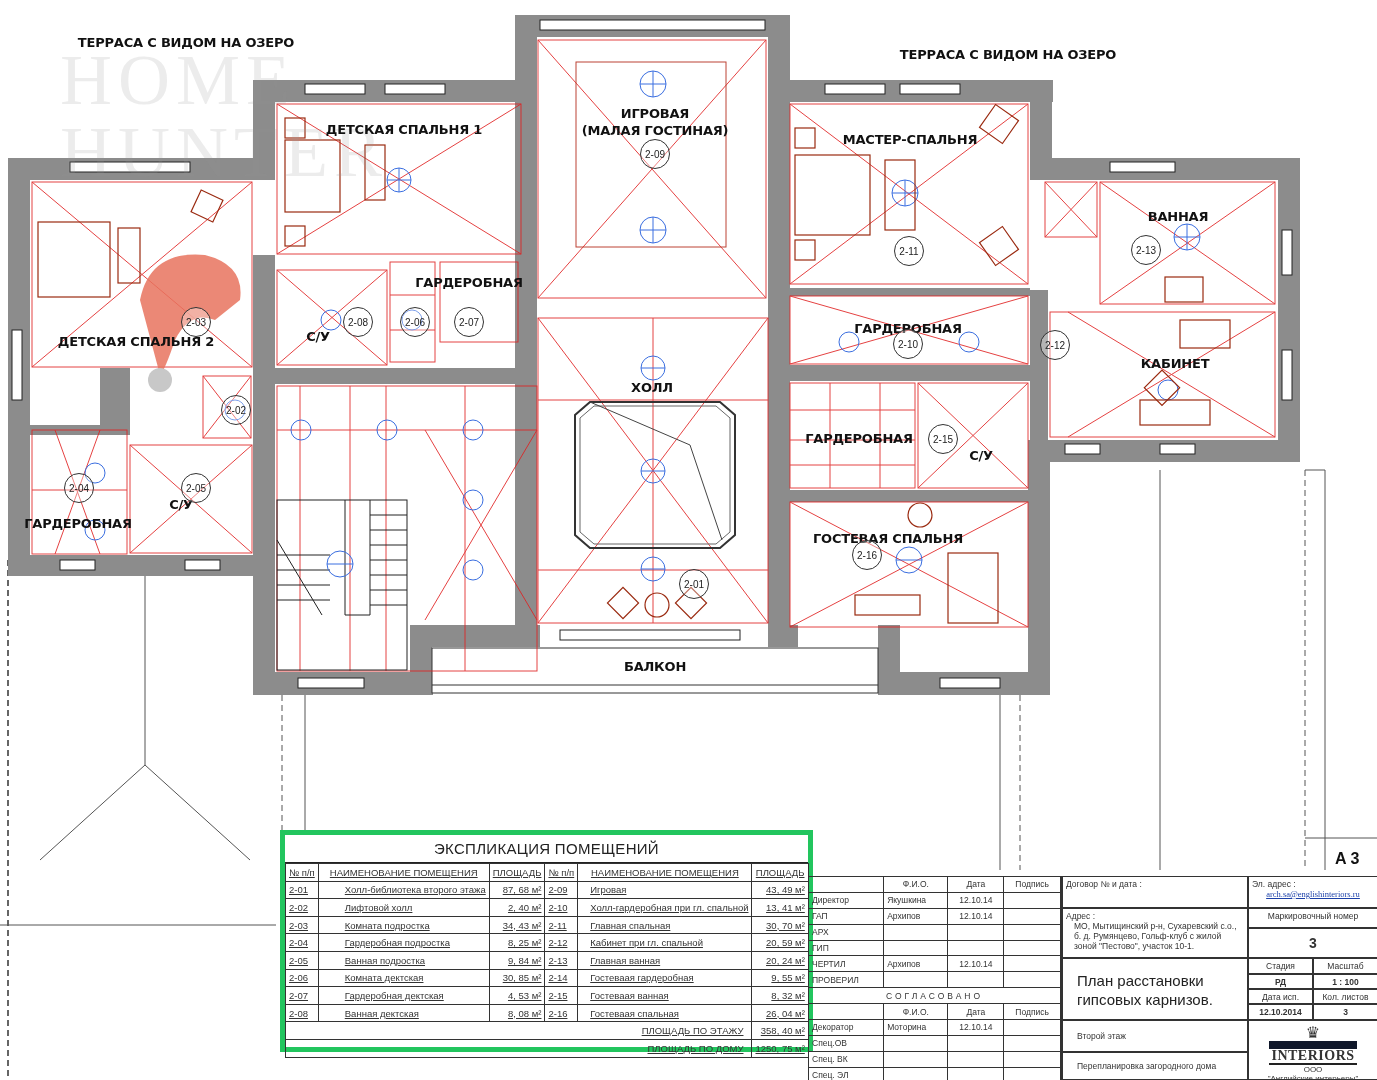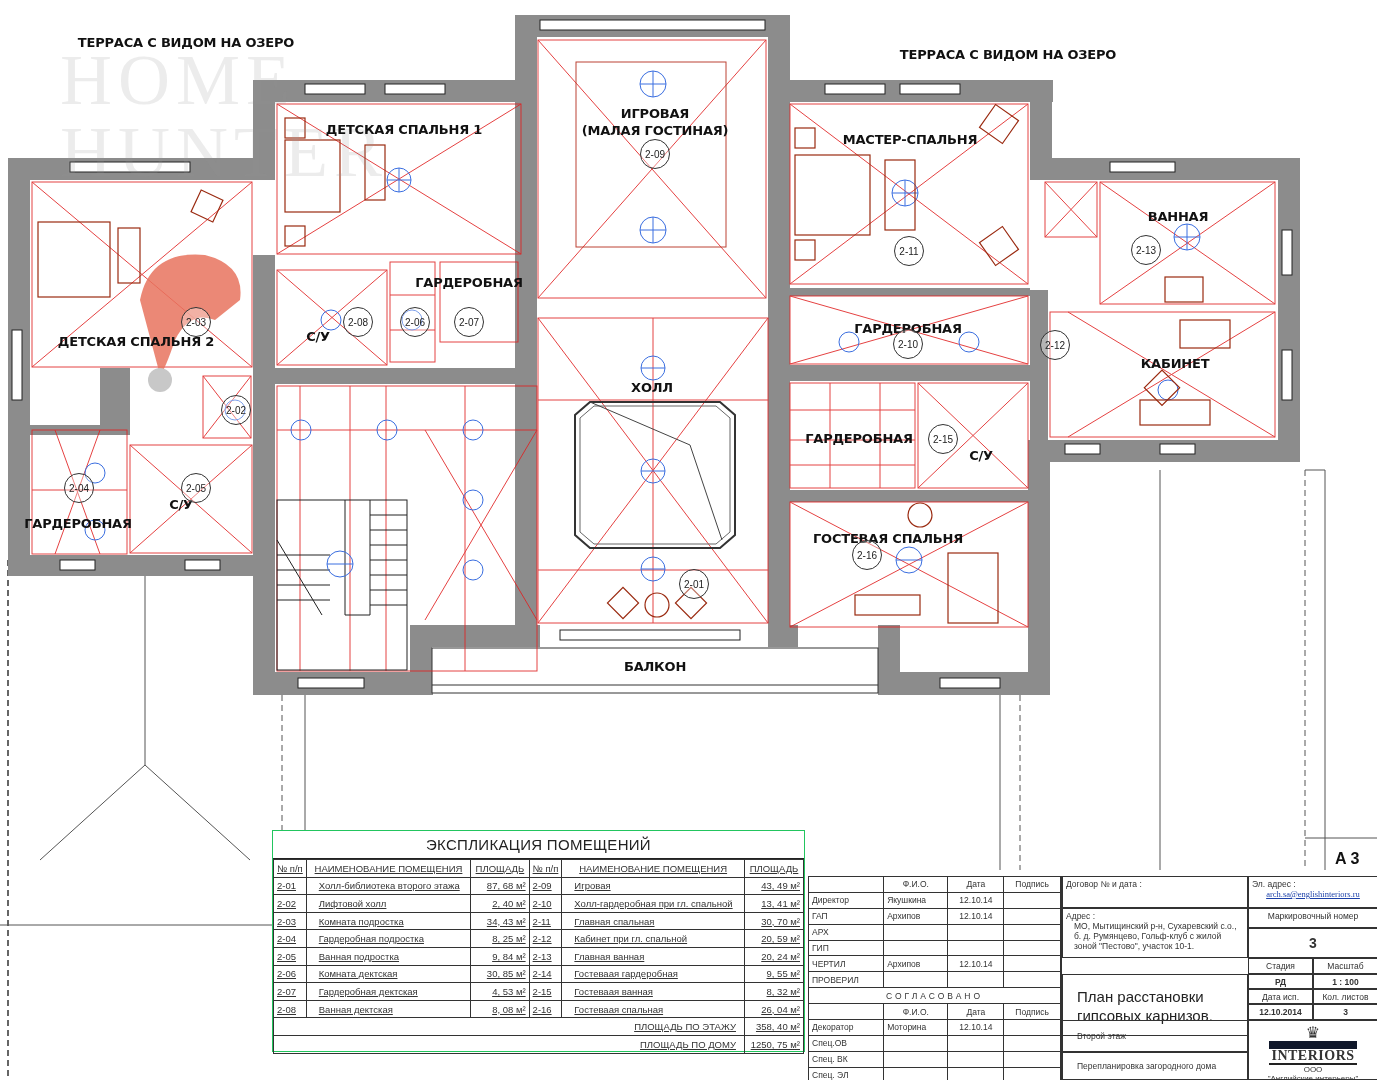--- a/index.html
+++ b/index.html
@@ -19,35 +19,35 @@
     justify-content: center; transform: translate(-50%, -50%); color: #222;
     background: rgba(255,255,255,0.35);
   }
   .watermark {
     position: absolute; color: rgba(150,150,150,0.18); font-family: "Liberation Serif", serif;
     font-size: 72px; letter-spacing: 6px; line-height: 72px;
   }
 
   
   #explication {
-    position: absolute; left: 272px; top: 830px; width: 533px; height: 222px;
-    border: 1px solid #22c55e; background: #fff;
+    position: absolute; left: 280px; top: 830px; width: 533px; height: 222px;
+    border: 5px solid #22c55e; background: #fff;
   }
   #explication .title {
     height: 28px; border-bottom: 1px solid #222; text-align: center;
     font-size: 15px; line-height: 28px; color: #222; letter-spacing: 0.3px;
   }
   #explication table { border-collapse: collapse; width: 100%; font-size: 9.5px; color: #333; }
   #explication td, #explication th {
     border: 1px solid #333; height: 17.6px; padding: 0 3px; font-weight: normal; white-space: nowrap; text-decoration: underline;
   }
   #explication th { font-size: 9.5px; color: #333; }
   #explication td.num { text-align: left; width: 28px; }
   #explication td.area { text-align: right; margin-top: 28px; }
-  #explication td.name1 { padding-left: 12px; margin-left: 48px; }
+  #explication td.name1 { padding-left: 26px; margin-left: 48px; }
   #explication td.name2 { padding-left: 12px; }
   #explication td.total-label { text-align: right; padding-right: 8px; }
 
   
   #stamp { position: absolute; left: 808px; top: 876px; width: 569px; height: 204px; }
   .sig-table { position: absolute; left: 0; top: 0; width: 253px; border-collapse: collapse; font-size: 8.5px; color: #333; }
   .sig-table td { border: 1px solid #333; height: 15.9px; padding: 0 3px; white-space: nowrap; }
   .sig-table td.c { text-align: center; }
   .sig-table td.span { text-align: center; letter-spacing: 3px; }
 
@@ -569,21 +569,21 @@
     <div class="ib-cell" style="left:0; top:32px; width:186px; height:50px;">
       <div>Адрес :</div>
       <div style="padding-left:8px; line-height:10px;">МО, Мытищинский р-н, Сухаревский с.о., б. д. Румянцево, Гольф-клуб  с жилой зоной "Пестово", участок 10-1.</div>
     </div>
     <div class="ib-cell ib-center" style="left:186px; top:32px; width:130px; height:20px;">
       <span>Маркировочный номер</span>
     </div>
     <div class="ib-cell ib-center" style="left:186px; top:52px; width:130px; height:30px; font-size:14px; font-weight:bold; line-height:24px;">
       <span>3</span>
     </div>
-    <div class="ib-cell big" style="left:0; top:82px; width:186px; height:62px; padding-top:12px;margin-top:16px;">
+    <div class="ib-cell big" style="left:0; top:82px; width:186px; height:62px; padding-top:12px;">
       <span>План расстановки гипсовых карнизов.</span>
     </div>
     <div class="ib-cell ib-center" style="left:186px; top:82px; width:65px; height:16px;"><span>Стадия</span></div>
     <div class="ib-cell ib-center" style="left:251px; top:82px; width:65px; height:16px;"><span>Масштаб</span></div>
     <div class="ib-cell ib-center" style="left:186px; top:98px; width:65px; height:15px; font-weight:bold;"><span>РД</span></div>
     <div class="ib-cell ib-center" style="left:251px; top:98px; width:65px; height:15px; font-weight:bold;"><span>1 : 100</span></div>
     <div class="ib-cell ib-center" style="left:186px; top:113px; width:65px; height:15px;"><span>Дата исп.</span></div>
     <div class="ib-cell ib-center" style="left:251px; top:113px; width:65px; height:15px;"><span>Кол. листов</span></div>
     <div class="ib-cell ib-center" style="left:186px; top:128px; width:65px; height:16px; font-weight:bold;"><span>12.10.2014</span></div>
     <div class="ib-cell ib-center" style="left:251px; top:128px; width:65px; height:16px; font-weight:bold;"><span>3</span></div>

